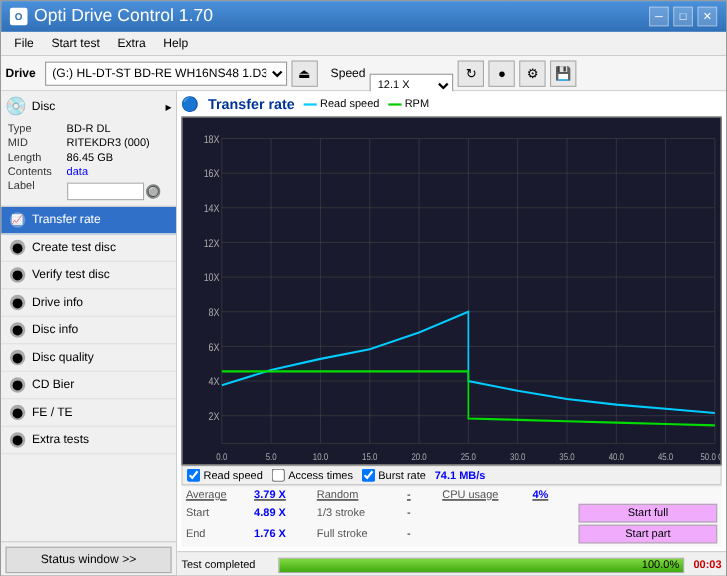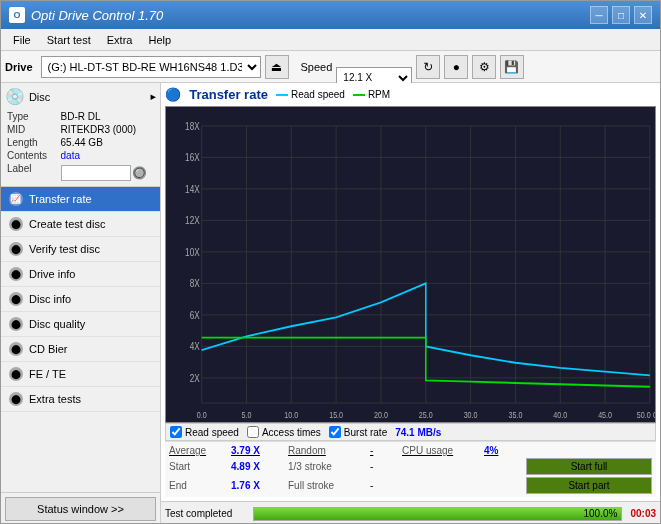--- a/index.html
+++ b/index.html
@@ -27,22 +27,21 @@
       width: 16px;
       height: 16px;
       margin-right: 6px;
       background: #fff;
       border-radius: 2px;
       display: flex; align-items: center; justify-content: center;
       font-size: 9px; color: #3070b8; font-weight: bold;
     }
     #titlebar .title-text {
       flex: 1;
-      font-size: 13px;
-      font-style: italic;
+      font-size: 16px;
     }
     #titlebar .window-controls {
       display: flex;
       gap: 4px;
     }
     #titlebar .win-btn {
       width: 18px; height: 18px;
       background: rgba(255,255,255,0.2);
       border: 1px solid rgba(255,255,255,0.4);
       color: white;
@@ -294,21 +293,21 @@
       width: 12px; height: 12px;
     }
 
     
     #stats-table-area {
       padding: 2px 4px;
       background: #f8f8f8;
       border-top: 1px solid #ddd;
     }
     .start-btn {
-      background: #4d7c0f;
+      background: #f0abfc;
       border: 1px solid #aaa;
       padding: 2px 24px;
       cursor: pointer;
       font-size: 10px;
       white-space: nowrap;
       text-align: center;
     }
 
     
     #statusbar {
@@ -402,21 +401,21 @@
             <tr>
           <td class="label-col">Type</td>
           <td class="value-col">BD-R DL</td>
         </tr>
         <tr>
           <td class="label-col">MID</td>
           <td class="value-col">RITEKDR3 (000)</td>
         </tr>
         <tr>
           <td class="label-col">Length</td>
-          <td class="value-col">65.44 GB</td>
+          <td class="value-col">86.45 GB</td>
         </tr>
         <tr>
           <td class="label-col">Contents</td>
           <td class="value-col"><span class="data-link">data</span></td>
         </tr>
         <tr>
           <td class="label-col">Label</td>
           <td class="value-col">
             <div class="label-row">
               <input class="label-input" type="text" style="">

